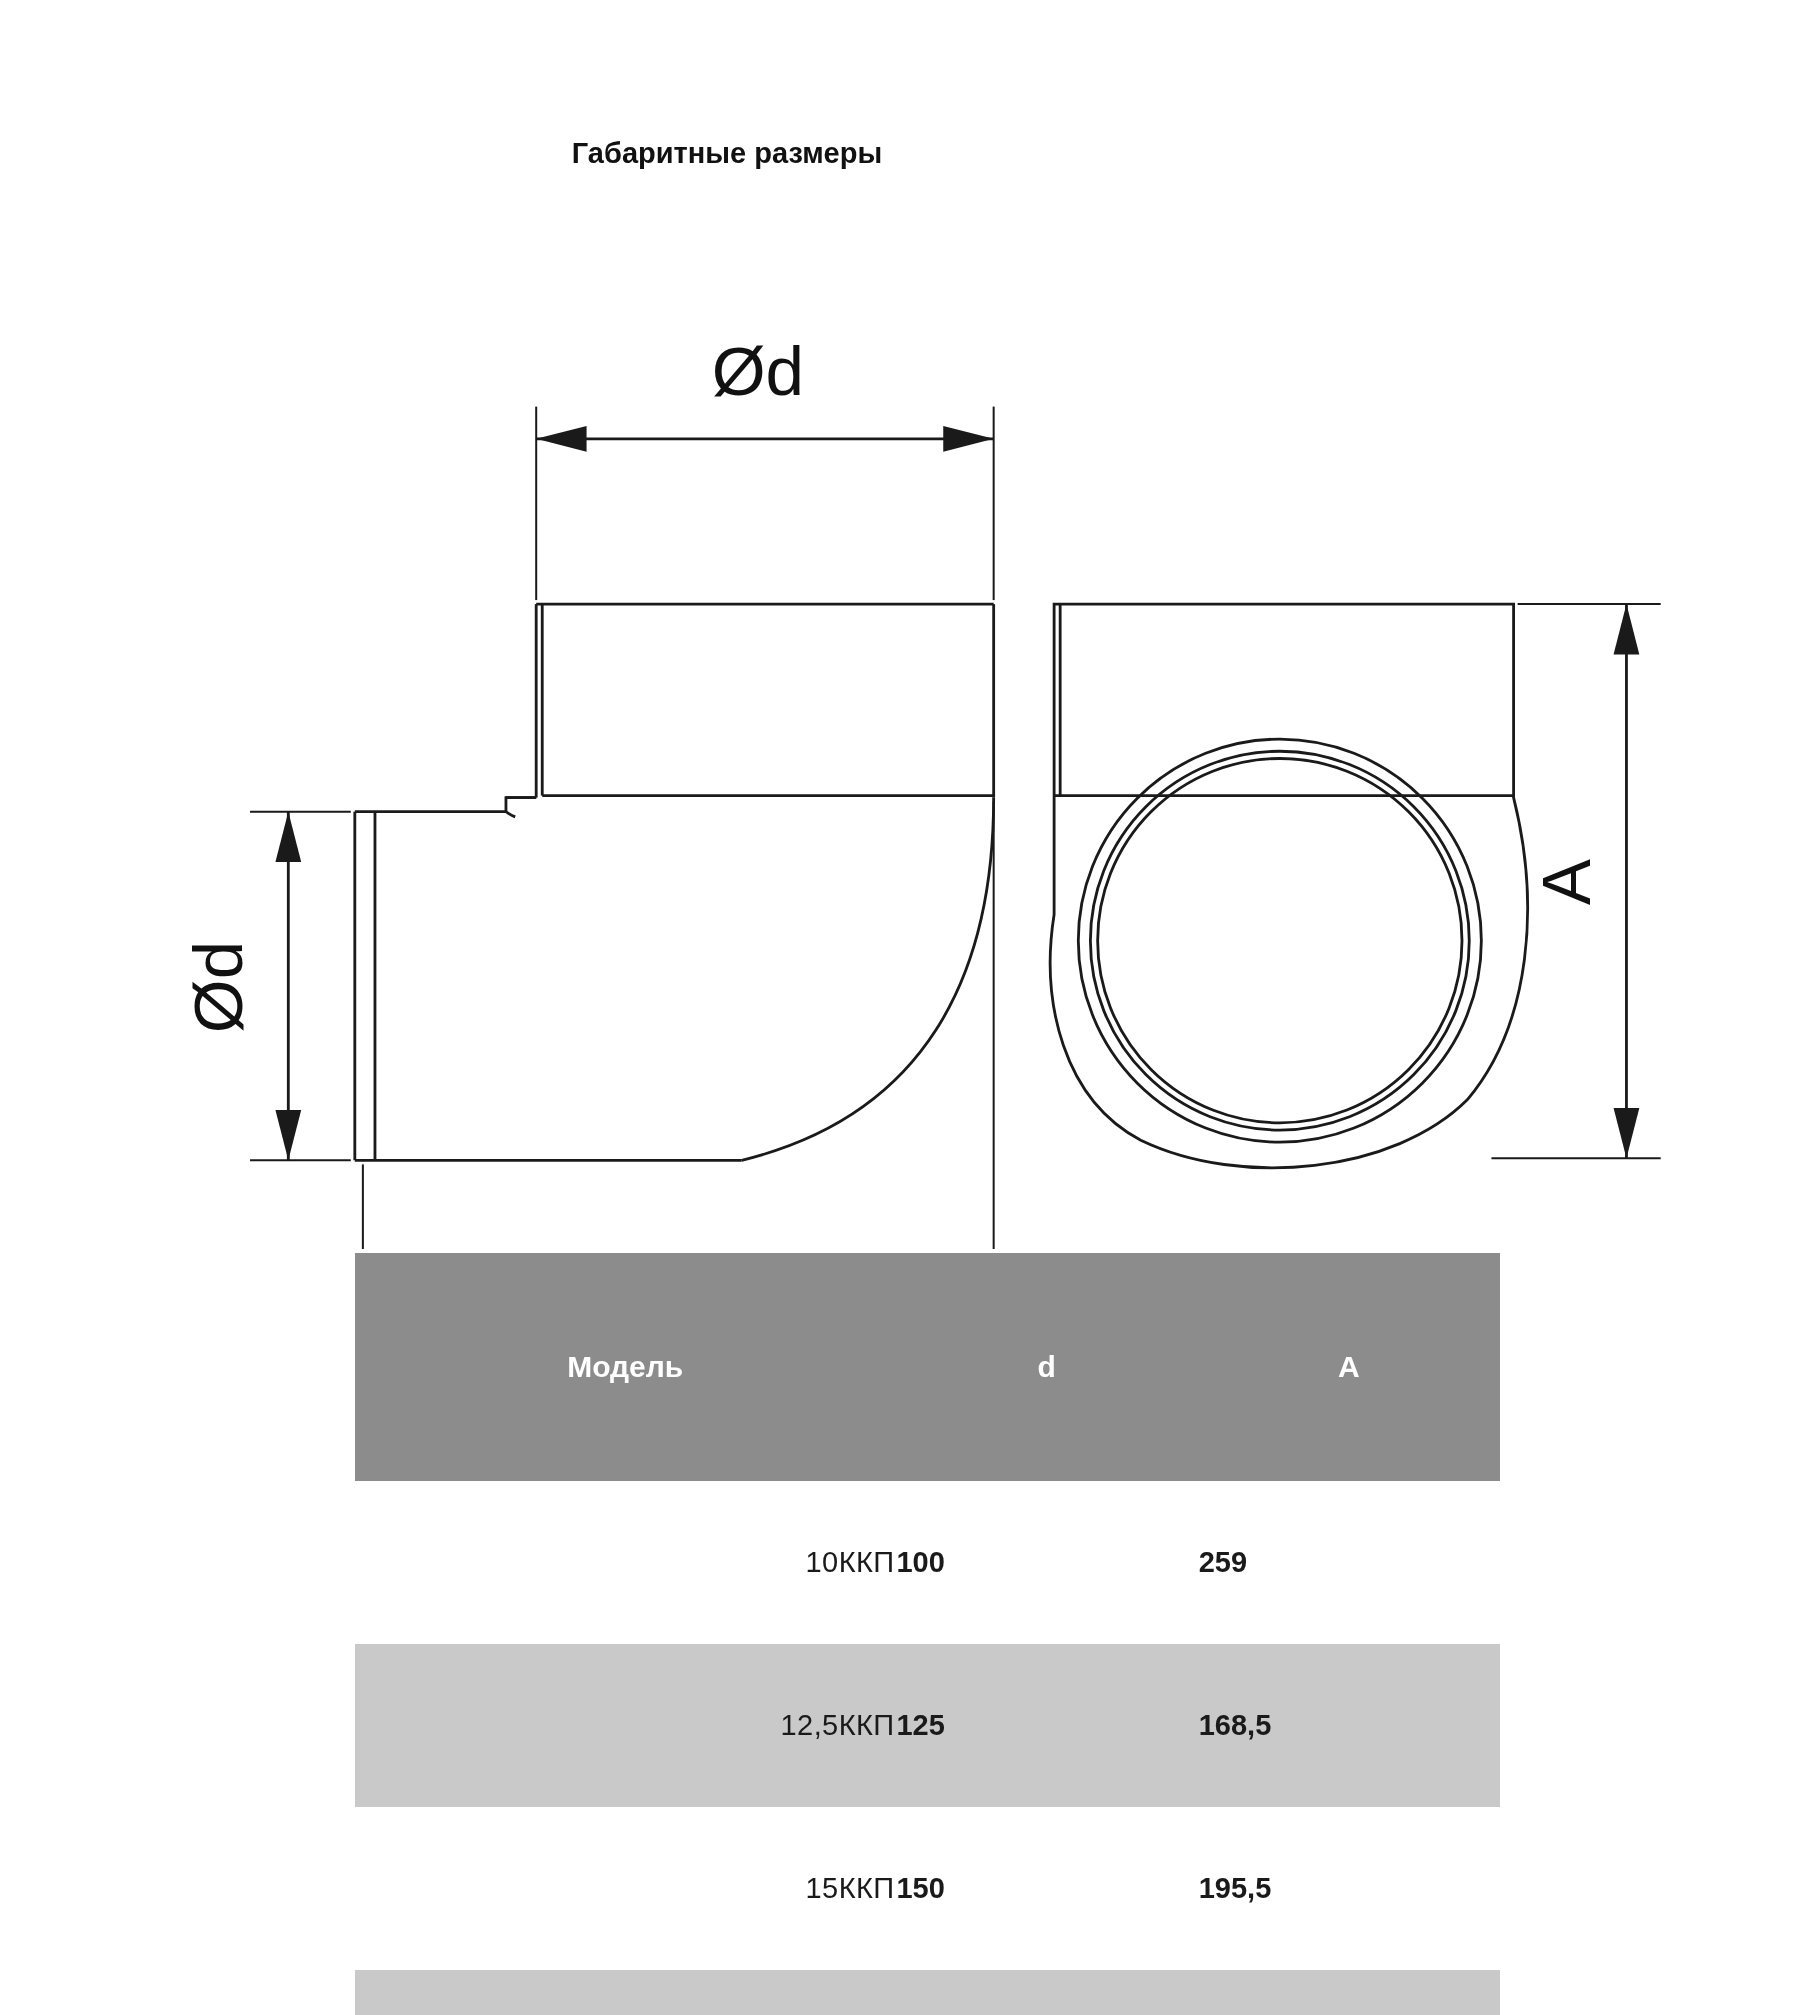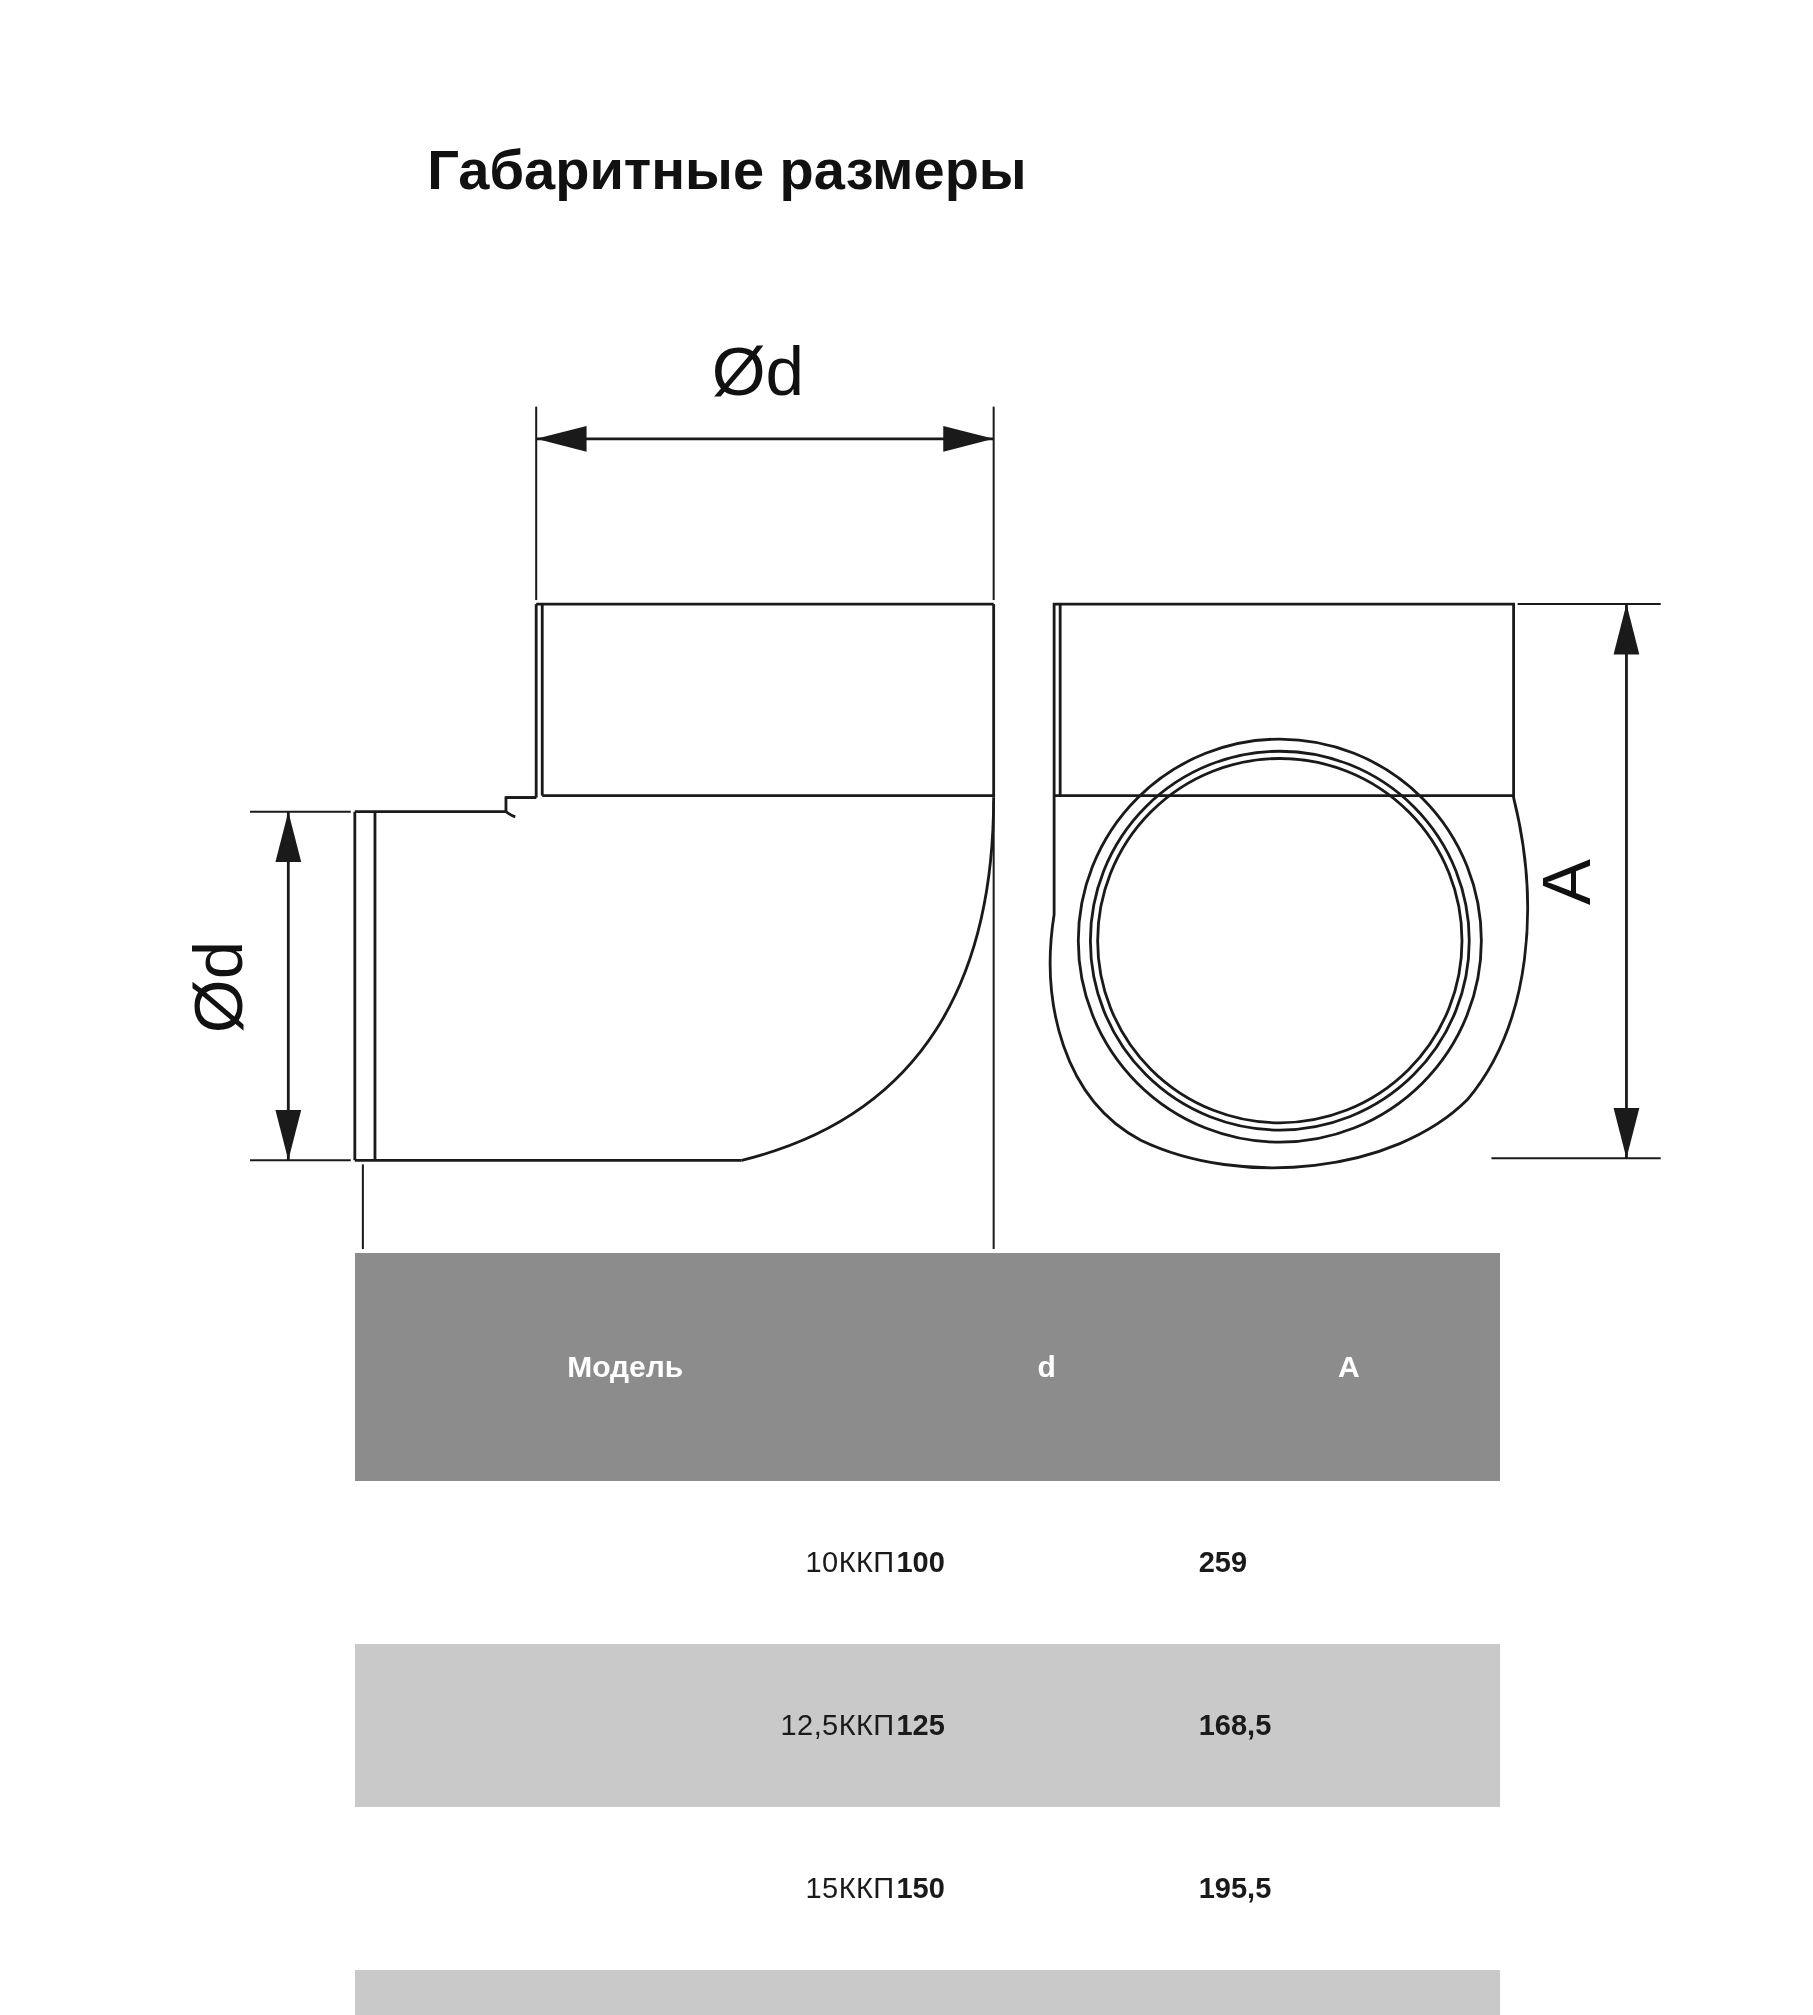--- a/index.html
+++ b/index.html
@@ -20,21 +20,21 @@
     left: 0; top: 0;
     width: 1814px;
     height: 2418px;
   }
   .title {
     position: absolute;
     left: 0;
     top: 137px;
     width: 1454px;
     text-align: center;
-    font-size: 56px;
+    font-size: 29px;
     font-weight: bold;
     letter-spacing: 0px;
     color: #111111;
   }
   .drawing {
     position: absolute;
     left: 0;
     top: 193px;
     width: 1438px;
     height: 1056px;

